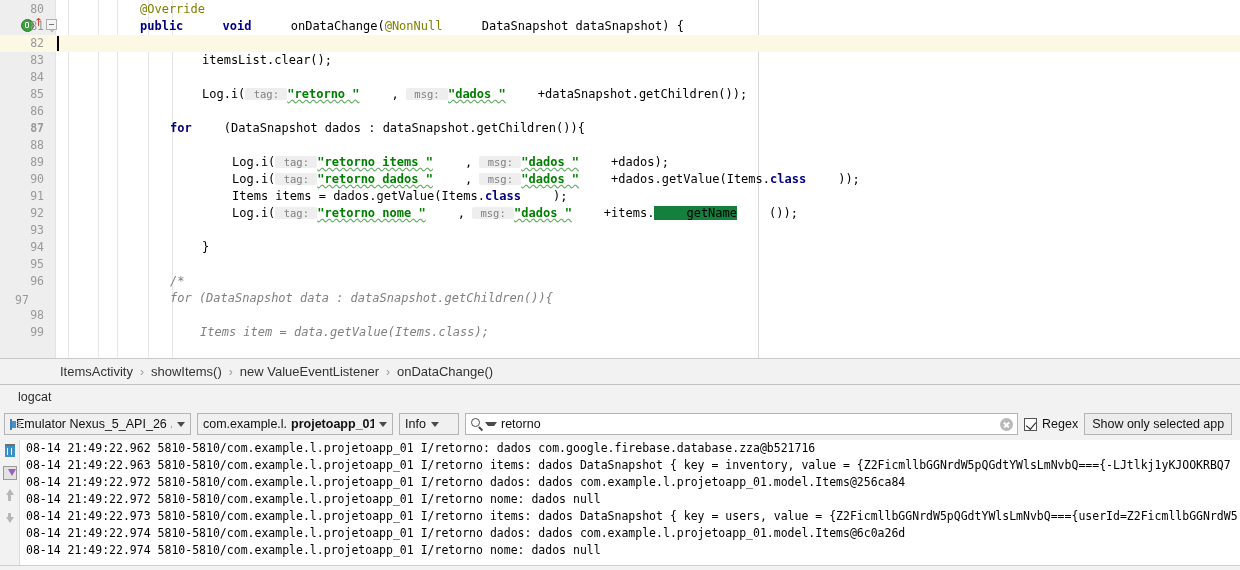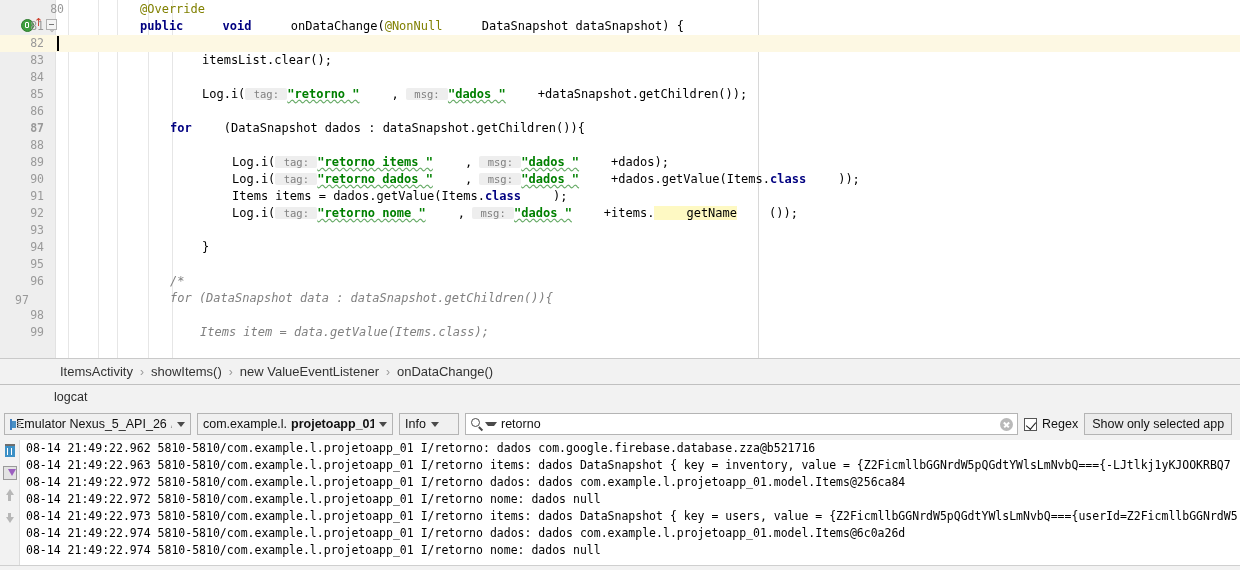--- a/index.html
+++ b/index.html
@@ -28,21 +28,21 @@
 
   .code-text{position:absolute;left:0;white-space:pre;}
 
   
   .kw{color:#000080;font-weight:bold;}
   .str{color:#008000;font-weight:bold;}
   .anno{color:#808000;}
   .cmt{color:#808080;font-style:italic;}
   .plain{color:#000000;padding-left:32px;}
   .hintparam{background:#eeeeee;color:#808080;font-size:10.5px;padding:0 2px;border-radius:2px;}
-  .hl-ident{background:#fef9c3;}
+  .hl-ident{background:#15803d;}
   .squig{text-decoration:underline wavy #66aa66;text-decoration-skip-ink:none;}
   .override-mark{position:absolute;left:21px;top:19px;width:11px;height:11px;border-radius:50%;
      background:#3f9e3f;border:1px solid #2e7a2e;}
   .override-mark:after{content:"";position:absolute;left:3px;top:2px;width:4px;height:6px;
      border:1px solid #ffffff;border-radius:1px;box-sizing:border-box;}
   .override-arrow{position:absolute;left:34px;top:17px;width:0;height:0;color:#cc3b28;
      font-size:11px;line-height:11px;font-family:"DejaVu Sans",sans-serif;}
   .fold{position:absolute;left:46px;top:19px;width:11px;height:11px;box-sizing:border-box;
      border:1px solid #b0b0b0;background:#f4f4f4;}
   .fold:after{content:"";position:absolute;left:2px;top:4px;width:5px;height:1px;background:#777;}
@@ -54,21 +54,21 @@
   
   .breadcrumb{position:absolute;left:0;top:358px;width:1240px;height:26px;
      background:#f2f2f2;border-top:1px solid #c9c9c9;display:flex;align-items:center;
      padding-left:60px;box-sizing:border-box;}
   .crumb{color:#333;font-size:13px;}
   .crumb-sep{color:#9a9a9a;font-size:12px;margin:0 7px;}
 
   
   .tabbar{position:absolute;left:0;top:384px;width:1240px;height:24px;background:#f2f2f2;
      border-top:1px solid #c0c0c0;border-bottom:1px solid #c9c9c9;display:flex;align-items:center;}
-  .tabname{font-size:12.5px;color:#2b2b2b;padding-left:11px;margin-left:43px;}
+  .tabname{font-size:12.5px;color:#2b2b2b;padding-left:18px;}
 
   
   .logtool{position:absolute;left:0;top:408px;width:1240px;height:32px;background:#f2f2f2;
      display:flex;align-items:center;gap:6px;padding:0 4px;box-sizing:border-box;}
   .combo{height:22px;background:#f0f0f0;border:1px solid #b4b4b4;display:flex;align-items:center;
      padding:0 0 0 5px;font-size:12.5px;color:#111;box-sizing:border-box;}
   .combo .cap{display:flex;align-items:center;gap:4px;white-space:nowrap;overflow:hidden;}
   .combo .arrow{width:18px;display:flex;align-items:center;justify-content:center;flex:0 0 18px;}
   .dev-ico{width:12px;height:11px;border:1px solid #3f7fbf;background:#fff;display:inline-block;
      position:relative;box-sizing:border-box;}
@@ -143,21 +143,21 @@
     </div>
     <div class="code-area">
       <div class="vguide" style="left:13px;"></div>
       <div class="vguide" style="left:43px;"></div>
       <div class="vguide" style="left:62px;"></div>
       <div class="vguide" style="left:93px;"></div>
       <div class="vguide" style="left:117px;"></div>
       <div class="rightmargin" style="left:703px;"></div>
     </div>
     <div id="editor-lines">
-        <div class="lnum" style="top: 1px; padding-left: 20px;">80</div>
+        <div class="lnum" style="top: 1px;">80</div>
         <div class="line" style="top: 1px;"><span class="code-text" style="left: 140px;"><span class="anno">@Override</span></span></div>
         <div class="lnum" style="top: 18px;">81</div>
         <div class="line" style="top: 18px;"><span class="code-text" style="left: 140px;"><span class="kw">public</span><span class="plain"> </span><span class="kw">void</span><span class="plain"> onDataChange(</span><span class="anno">@NonNull</span><span class="plain"> DataSnapshot dataSnapshot) {</span></span></div>
         <div class="caretline" style="top: 35px;"></div>
         <div class="caret" style="top: 36px; left: 57px;"></div>
         <div class="lnum" style="top: 35px;">82</div>
         <div class="line" style="top: 35px;"><span class="code-text" style="left: 140px;"></span></div>
         <div class="lnum" style="top: 52px;">83</div>
         <div class="line" style="top: 52px;"><span class="code-text" style="left: 170px;"><span class="plain">itemsList.clear();</span></span></div>
         <div class="lnum" style="top: 69px;">84</div>

